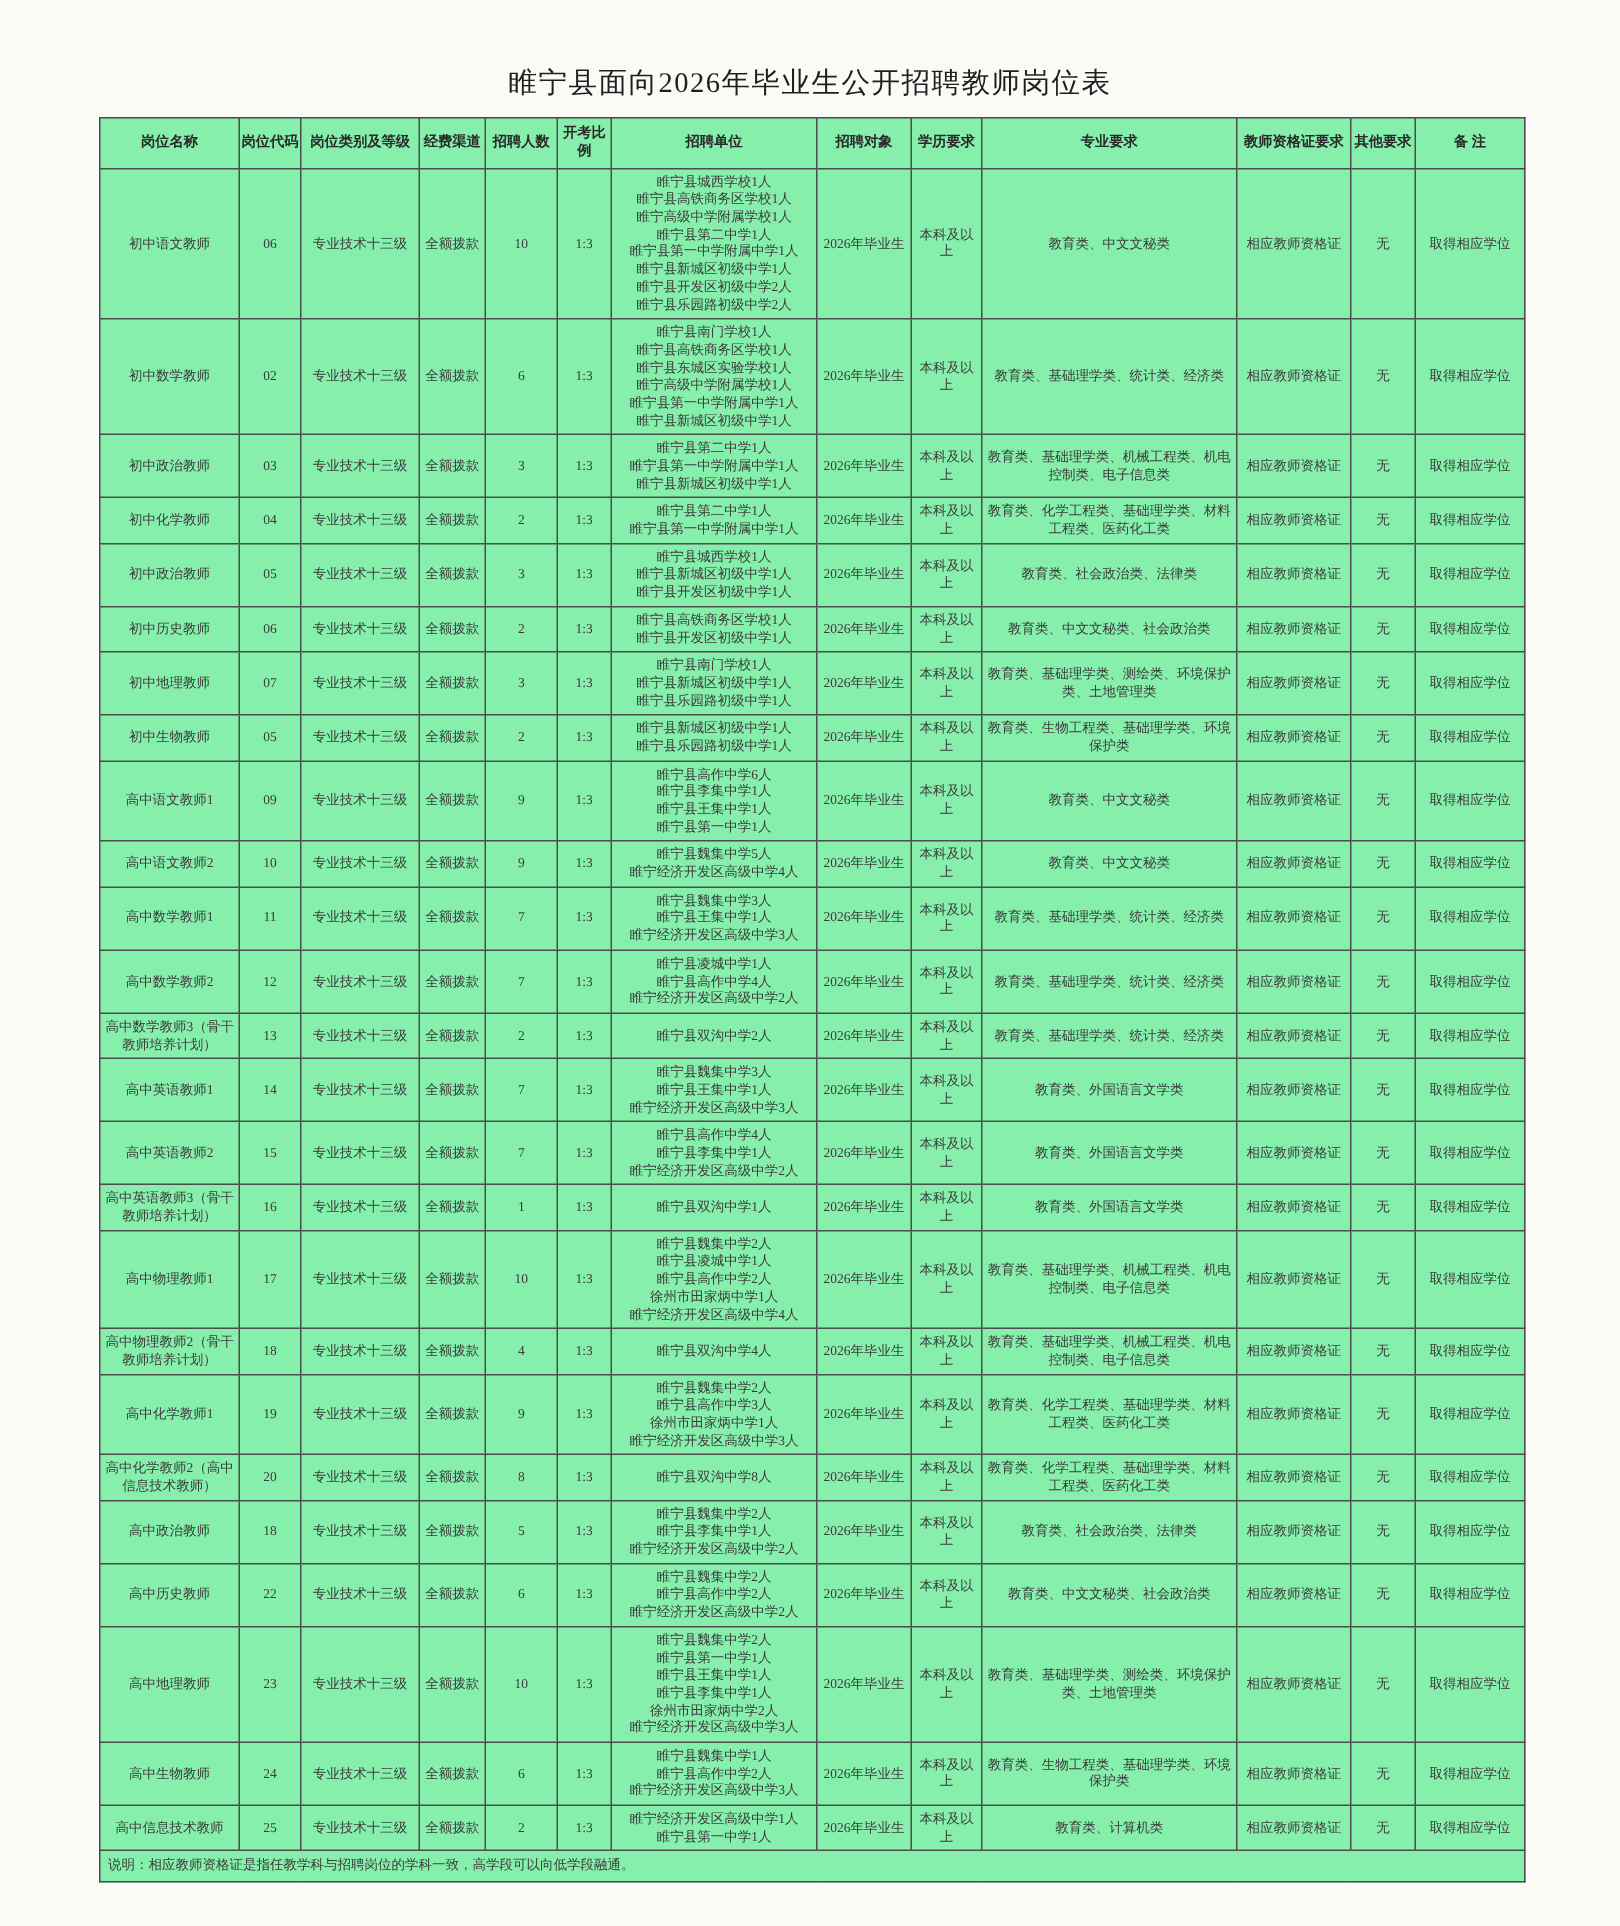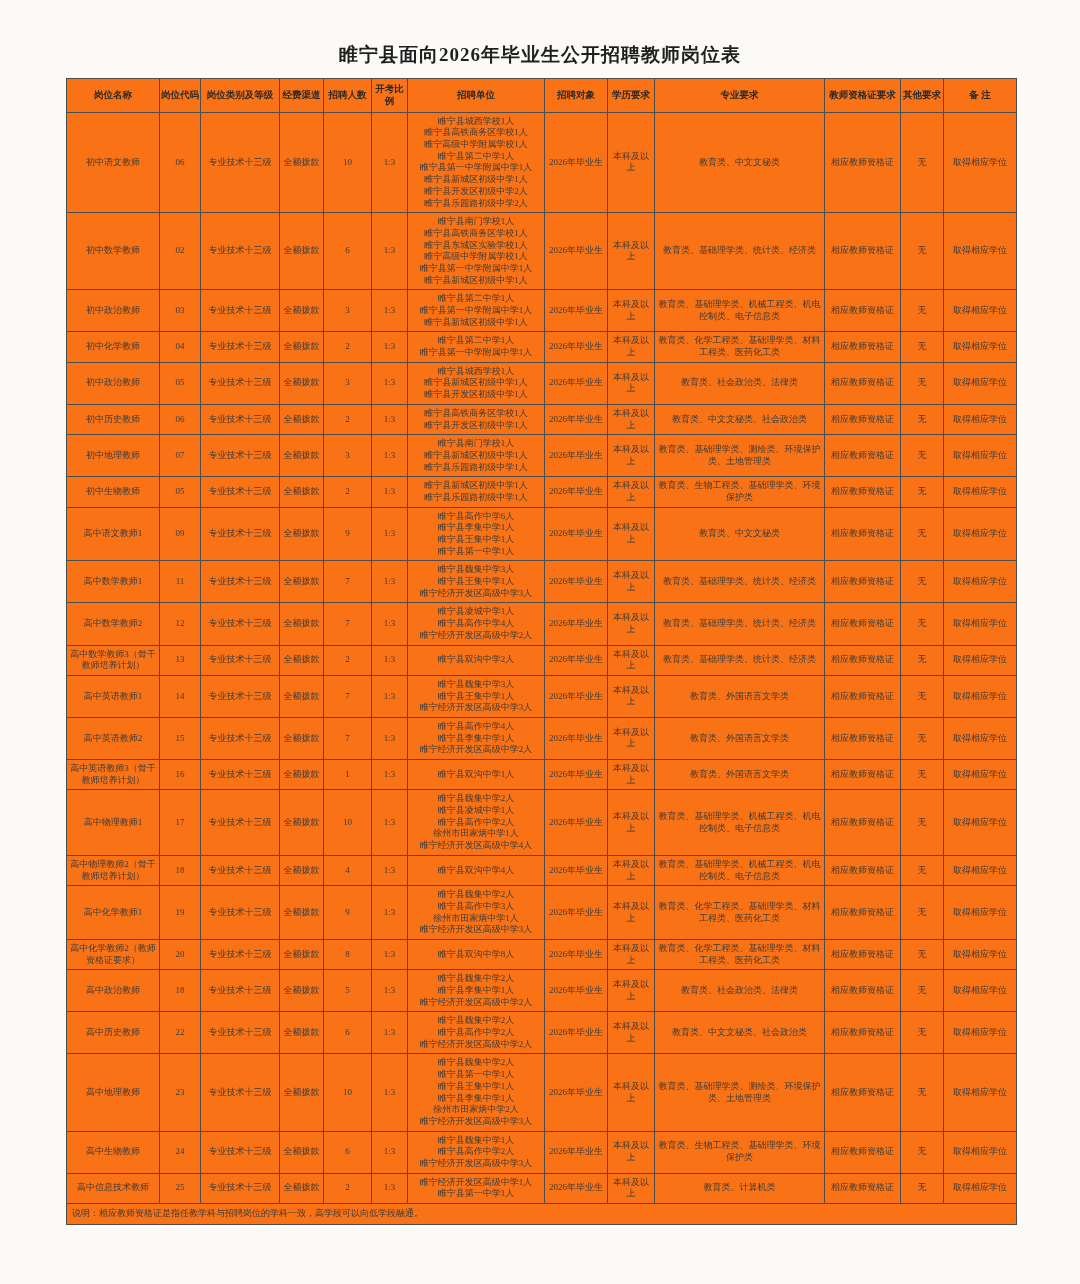--- a/index.html
+++ b/index.html
@@ -8,30 +8,30 @@
     min-height:1284px;
     background:#fbfaf7;
     font-family:"Liberation Serif", serif;
     color:#3b3b3b;
   }
   .title{
     padding-top:42px;
     margin-bottom:10px;
     text-align:center;
     font-size:19px;
-    font-weight:bold;
+    font-weight:normal;
     color:#1f1f1f;
     letter-spacing:1px;
   }
   table.jobs{
     border-collapse:collapse;
     table-layout:fixed;
     width:950px;
     margin-left:66px;
-    background:#f97316;
+    background:#86efac;
     padding-left:44px;
   }
   table.jobs th, table.jobs td{
     border:1px solid #4c4c4c;
     font-size:9px;
     line-height:1.3;
     text-align:center;
     vertical-align:middle;
     padding:3px 2px;
     word-break:break-all;
@@ -263,20 +263,38 @@
           <div class="unit-line">睢宁县第一中学1人</div>
         </td>
         <td>2026年毕业生</td>
         <td>本科及以上</td>
         <td>教育类、中文文秘类</td>
         <td>相应教师资格证</td>
         <td>无</td>
         <td>取得相应学位</td>
       </tr>
       <tr>
+        <td>高中语文教师2</td>
+        <td>10</td>
+        <td>专业技术十三级</td>
+        <td>全额拨款</td>
+        <td>9</td>
+        <td>1:3</td>
+        <td>
+          <div class="unit-line">睢宁县魏集中学5人</div>
+          <div class="unit-line">睢宁经济开发区高级中学4人</div>
+        </td>
+        <td>2026年毕业生</td>
+        <td>本科及以上</td>
+        <td>教育类、中文文秘类</td>
+        <td>相应教师资格证</td>
+        <td>无</td>
+        <td>取得相应学位</td>
+      </tr>
+      <tr>
         <td>高中数学教师1</td>
         <td>11</td>
         <td>专业技术十三级</td>
         <td>全额拨款</td>
         <td>7</td>
         <td>1:3</td>
         <td>
           <div class="unit-line">睢宁县魏集中学3人</div>
           <div class="unit-line">睢宁县王集中学1人</div>
           <div class="unit-line">睢宁经济开发区高级中学3人</div>
@@ -431,21 +449,21 @@
           <div class="unit-line">睢宁经济开发区高级中学3人</div>
         </td>
         <td>2026年毕业生</td>
         <td>本科及以上</td>
         <td>教育类、化学工程类、基础理学类、材料工程类、医药化工类</td>
         <td>相应教师资格证</td>
         <td>无</td>
         <td>取得相应学位</td>
       </tr>
       <tr>
-        <td>高中化学教师2（教师资格证要求）</td>
+        <td>高中化学教师2（高中信息技术教师）</td>
         <td>20</td>
         <td>专业技术十三级</td>
         <td>全额拨款</td>
         <td>8</td>
         <td>1:3</td>
         <td>
           <div class="unit-line">睢宁县双沟中学8人</div>
         </td>
         <td>2026年毕业生</td>
         <td>本科及以上</td>

